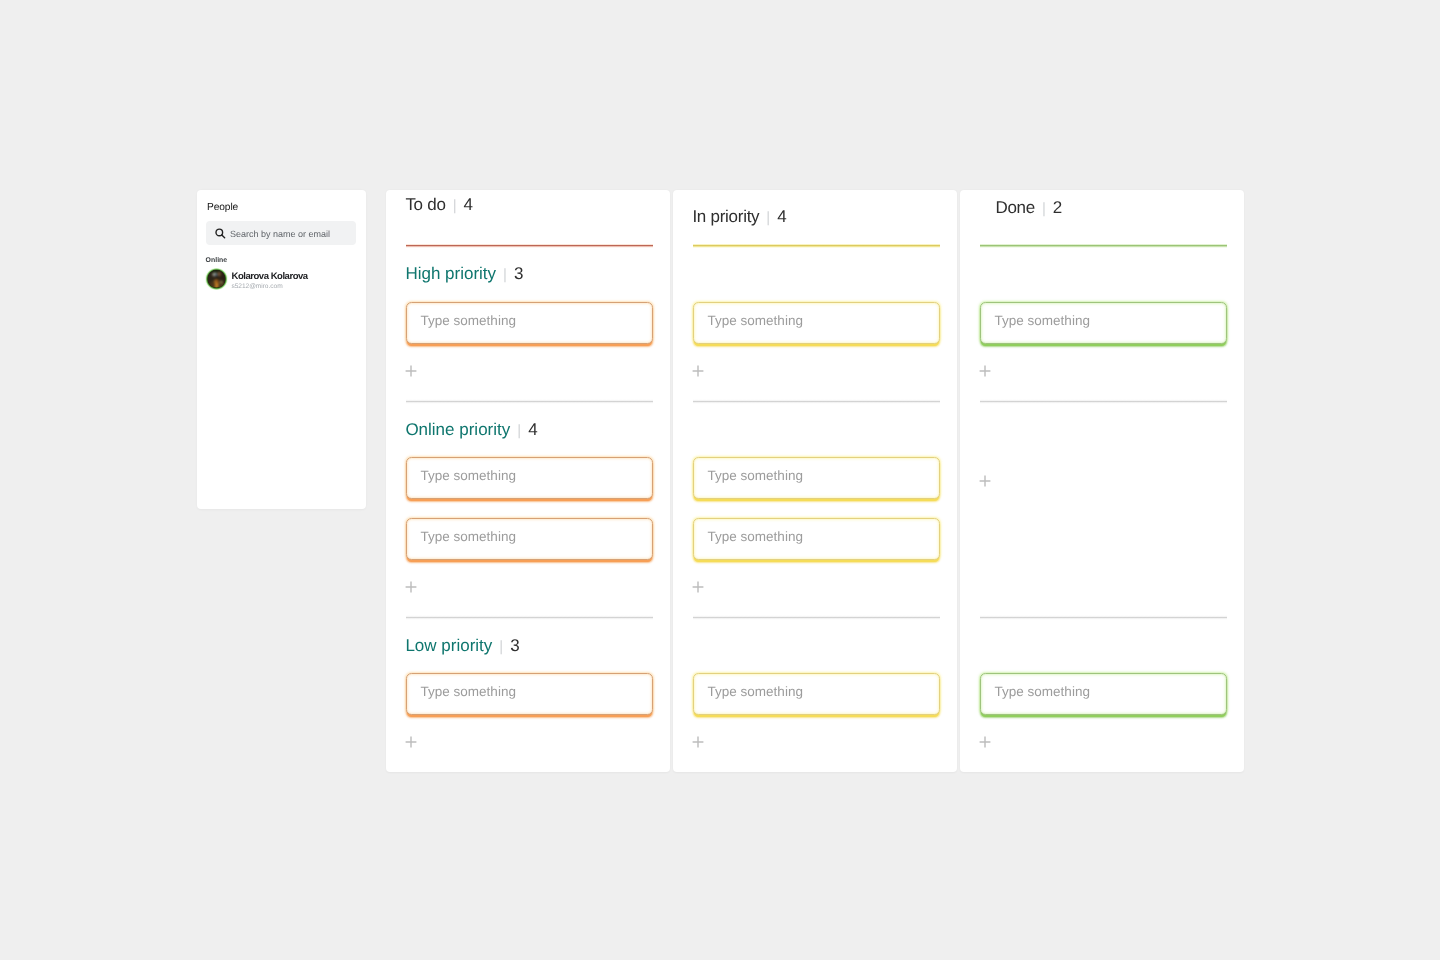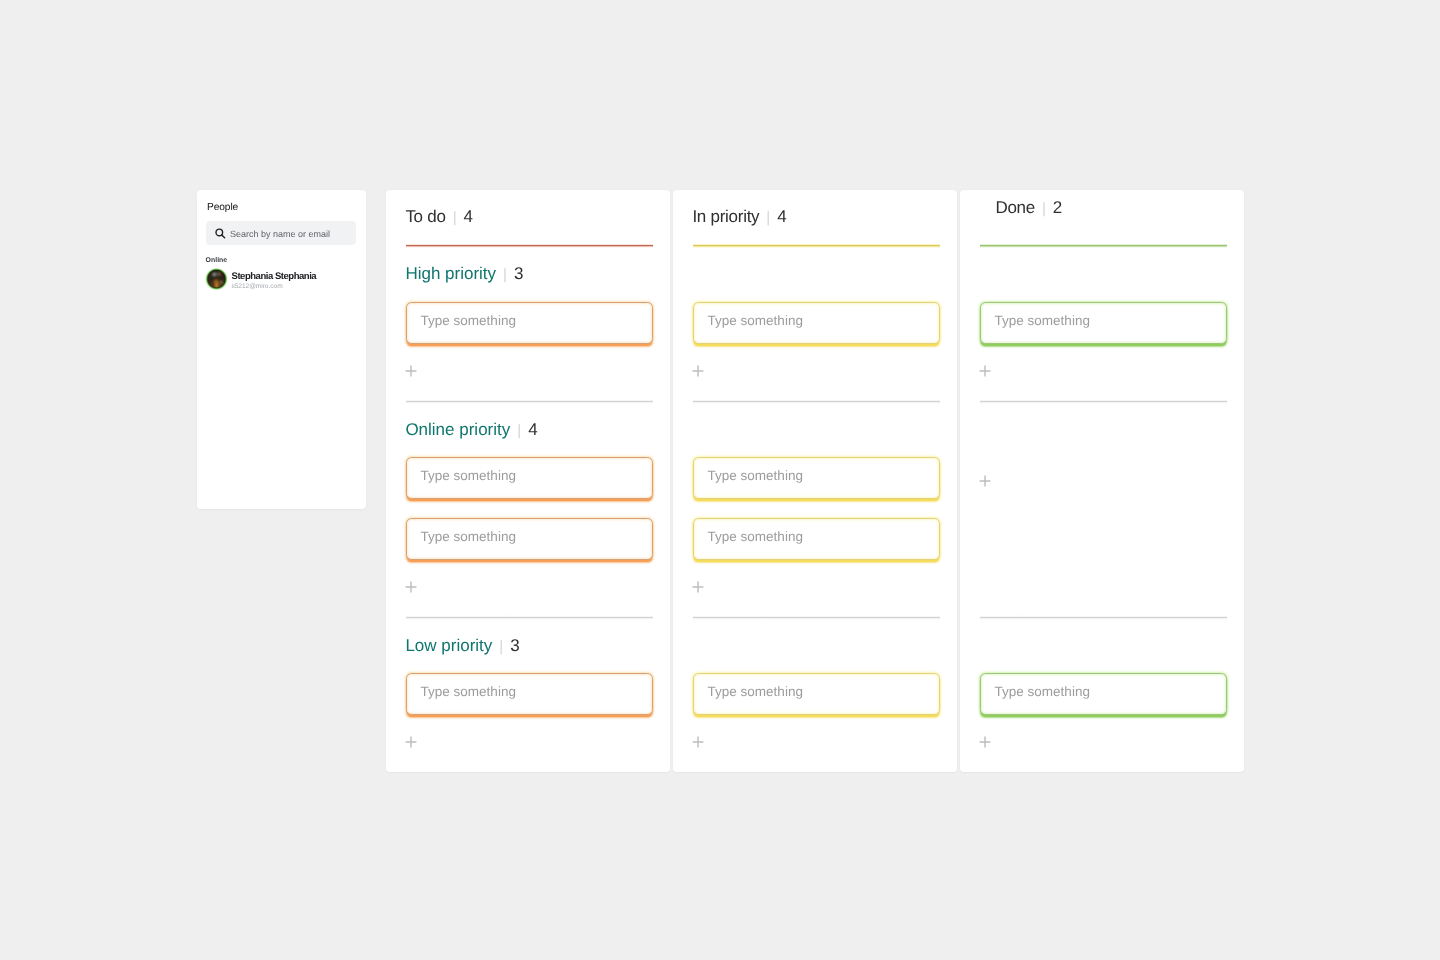--- a/index.html
+++ b/index.html
@@ -78,26 +78,26 @@
           <ellipse cx="18" cy="17" rx="5" ry="3" fill="#241c12"></ellipse>
           <ellipse cx="17" cy="29" rx="5" ry="10" fill="#bd7a26"></ellipse>
           <ellipse cx="19" cy="23" rx="3" ry="4" fill="#8b5018"></ellipse>
           <ellipse cx="9" cy="31" rx="5" ry="9" fill="#4a3419"></ellipse>
           <ellipse cx="28" cy="30" rx="5" ry="9" fill="#4d3a1e"></ellipse>
           <ellipse cx="27" cy="25" rx="1.8" ry="1.8" fill="#c8ba8c"></ellipse>
         </g>
       </svg>
     </div>
   </div>
-  <div class="member-name">Stephania Stephania</div>
+  <div class="member-name">Kolarova Kolarova</div>
   <div class="member-email">s5212@miro.com</div>
 
   <div id="board-root">
       <div class="col-panel" style="left:385.6px;width:284.8px;"></div>
-      <div class="col-head" style="left:405.4px;top:207px;"><span class="col-title">To do</span><span class="sep">|</span><span class="col-count">4</span></div>
+      <div class="col-head" style="left:405.4px;top:195px;"><span class="col-title">To do</span><span class="sep">|</span><span class="col-count">4</span></div>
       <div class="col-rule" style="left:406px;top:243.5px;width:246.6px;background:linear-gradient(to bottom, rgba(232,120,50,0.06) 0%, rgba(230,120,55,0.32) 25%, rgba(184,91,74,0.96) 38%, rgba(184,91,74,0.96) 50%, rgba(214,105,75,0.40) 63%, rgba(230,130,80,0.12) 80%, rgba(255,255,255,0) 100%);"></div>
       <div class="row-head" style="left:405.4px;top:264px;"><span class="row-title">High priority</span><span class="sep2">|</span><span class="row-count">3</span></div>
       <div class="note" style="left:406px;top:301.9px;border:1.25px solid #d6a175;box-shadow:0 3px 0 -1px #f79f56, 0 2.6px 1.8px -0.5px rgba(245,155,80,0.65), 0 0 2.2px 0.8px rgba(250,180,80,0.40), inset 0 0 2.6px 0.5px rgba(250,180,80,0.40);">
         <span class="note-ph" style="left:13.6px;top:10px;">Type something</span>
       </div>
       <div class="plus" style="left:405px;top:364.79999999999995px;"><span><svg width="12" height="12" viewBox="0 0 12 12">
             <path d="M6 0.6 V11.4 M0.6 6 H11.4" stroke="#bdbdbd" stroke-width="1.45"></path>
           </svg></span></div>
       <div class="divider" style="left:406px;top:399.3px;"></div>
       <div class="row-head" style="left:405.4px;top:420px;"><span class="row-title">Online priority</span><span class="sep2">|</span><span class="row-count">4</span></div>

